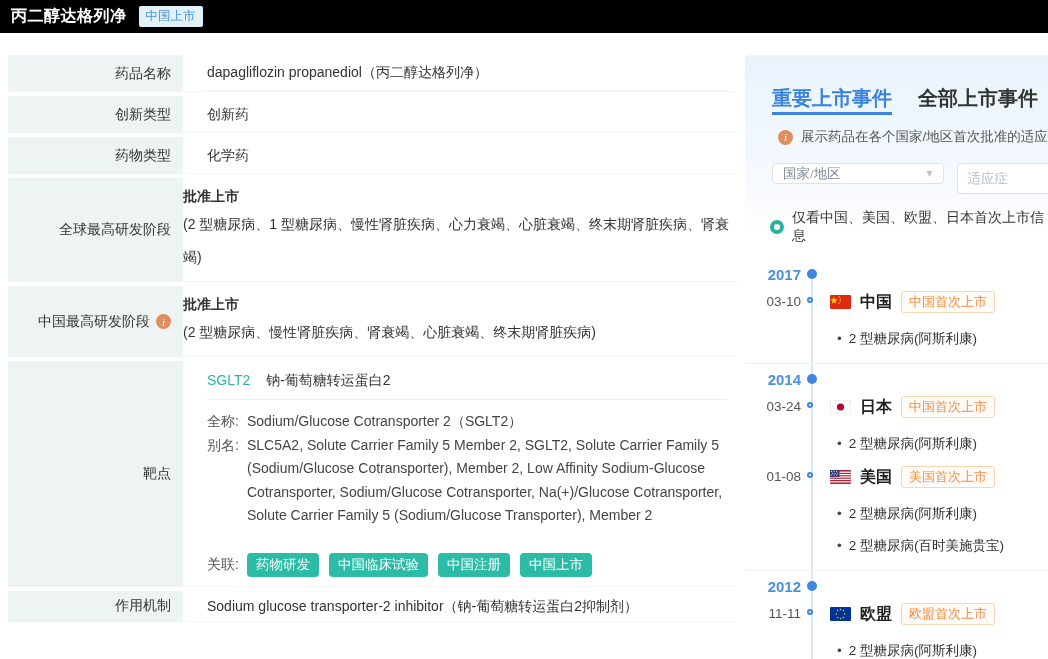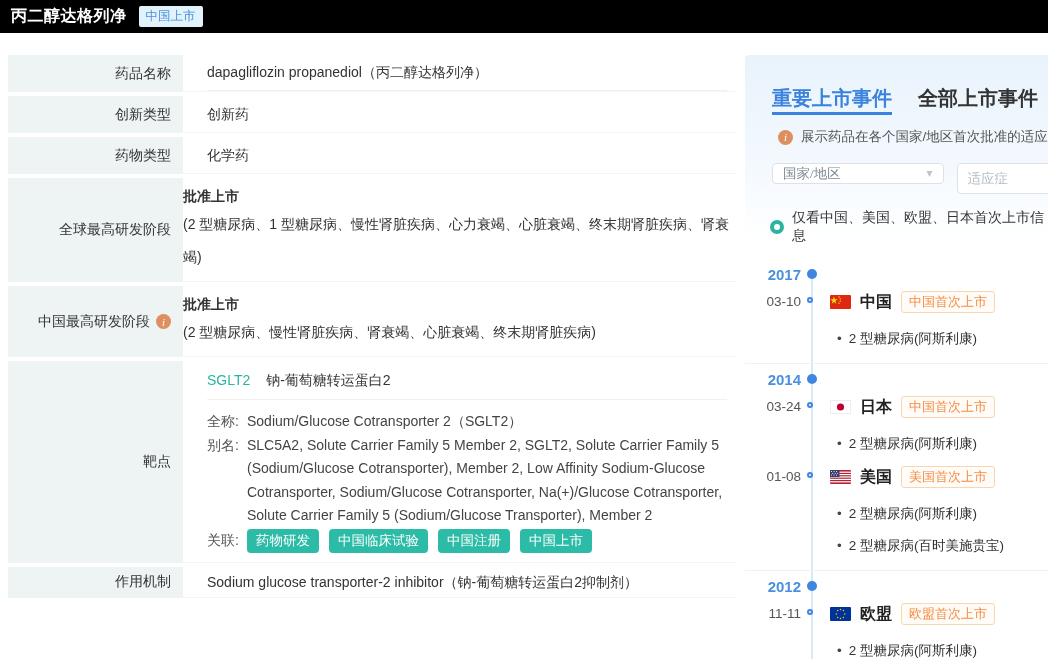--- a/index.html
+++ b/index.html
@@ -28,21 +28,21 @@
   .stage .st-detail { line-height:33px; color:#333; }
   .info-i { display:inline-flex; width:15px; height:15px; border-radius:50%; background:#de8f5f;
     color:#fff; font-size:11px; font-style:italic; font-family:"Liberation Serif",serif;
     align-items:center; justify-content:center; margin-left:6px; flex-shrink:0; }
   .target-head { line-height:38px; border-bottom:1px solid #f0f0f0; }
   .target-head .tsym { color:#2ab5a2; margin-right:12px; }
   .target-body { padding:10px 0 9px 0; }
   .kvline { display:flex; line-height:23.5px; }
   .kvline .k { color:#555; width:40px; flex-shrink:0; }
   .kvline .v { flex:1; color:#444; }
-  .relline { display:flex; align-items:center; margin-top:1px; }
+  .relline { display:flex; align-items:center; margin-top:25px; }
   .relline .k { color:#555; width:40px; flex-shrink:0; }
   .tagset { display:flex; gap:10px;justify-content:center; }
   .gtag { background:#2bbba6; color:#fff; font-size:13.5px; line-height:24px; padding:0 9px;
     border-radius:4px; white-space:nowrap; }
 
   
   .events { position:absolute; left:745px; top:55px; width:312px; height:604px;
     background:linear-gradient(180deg,#e9f3fc 0%,#f2f8fe 100px,#ffffff 185px);
     border-radius:4px 0 0 0; }
   .tabs { display:flex; gap:26px; padding:30px 0 0 27px; }

